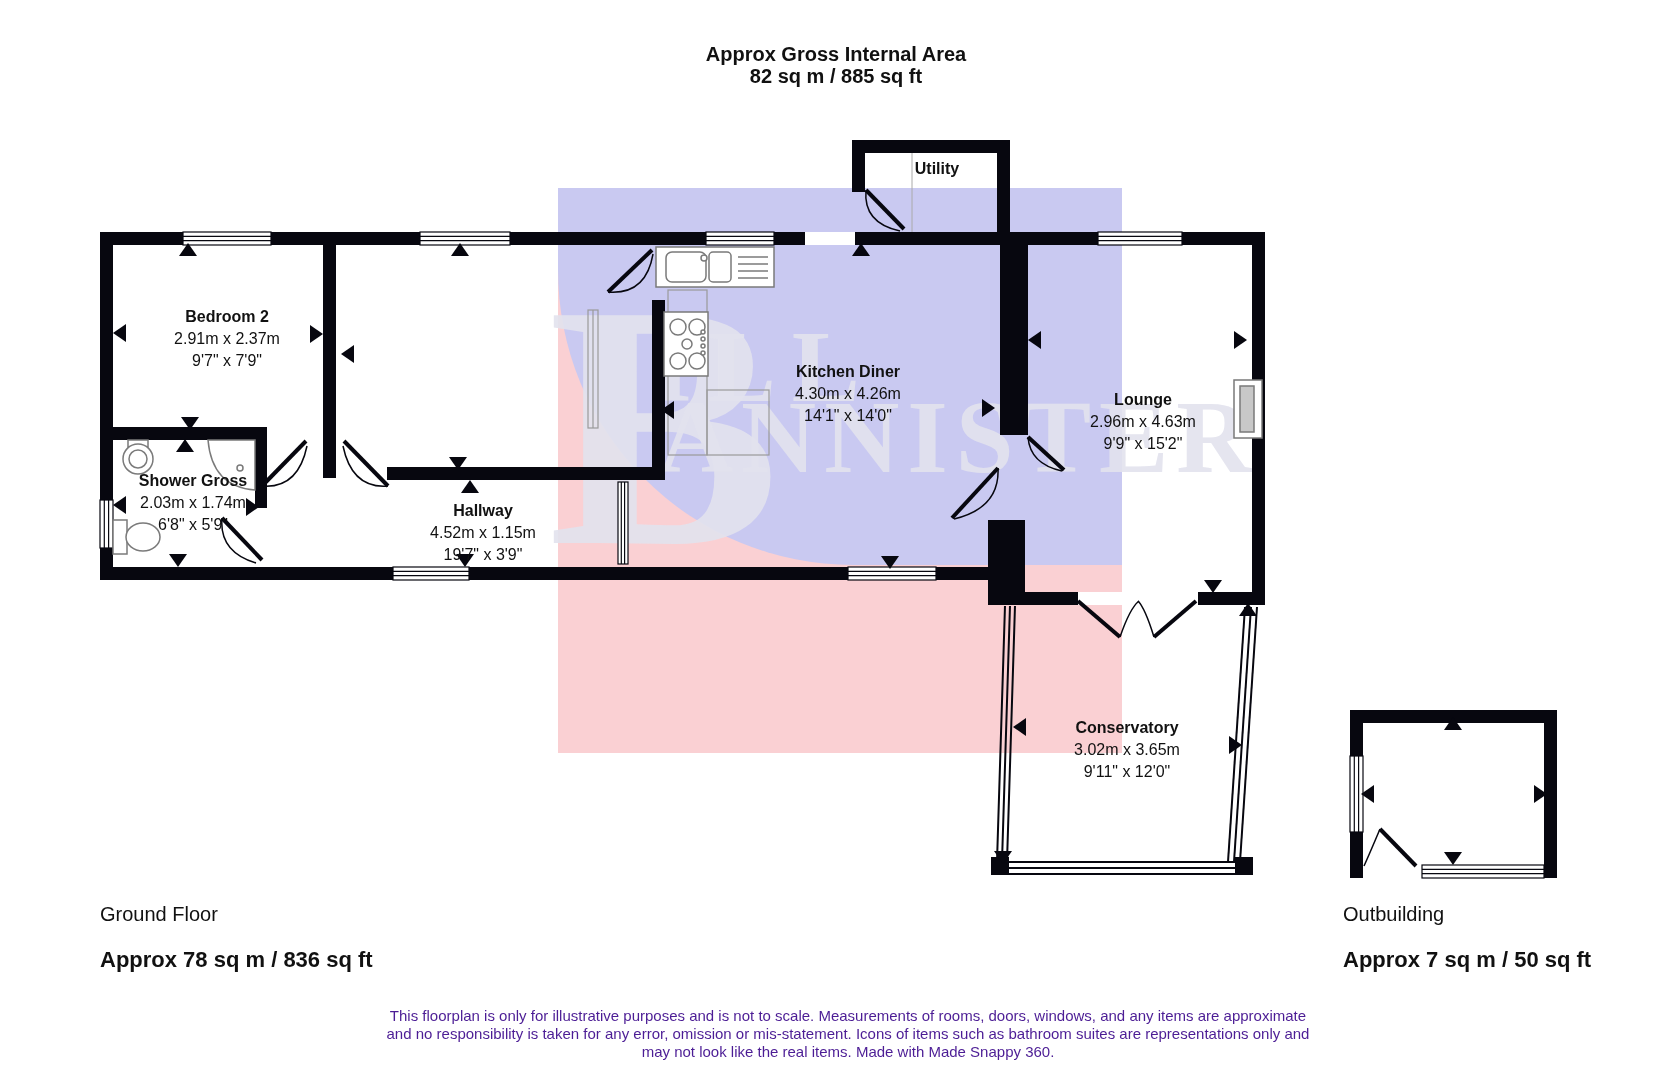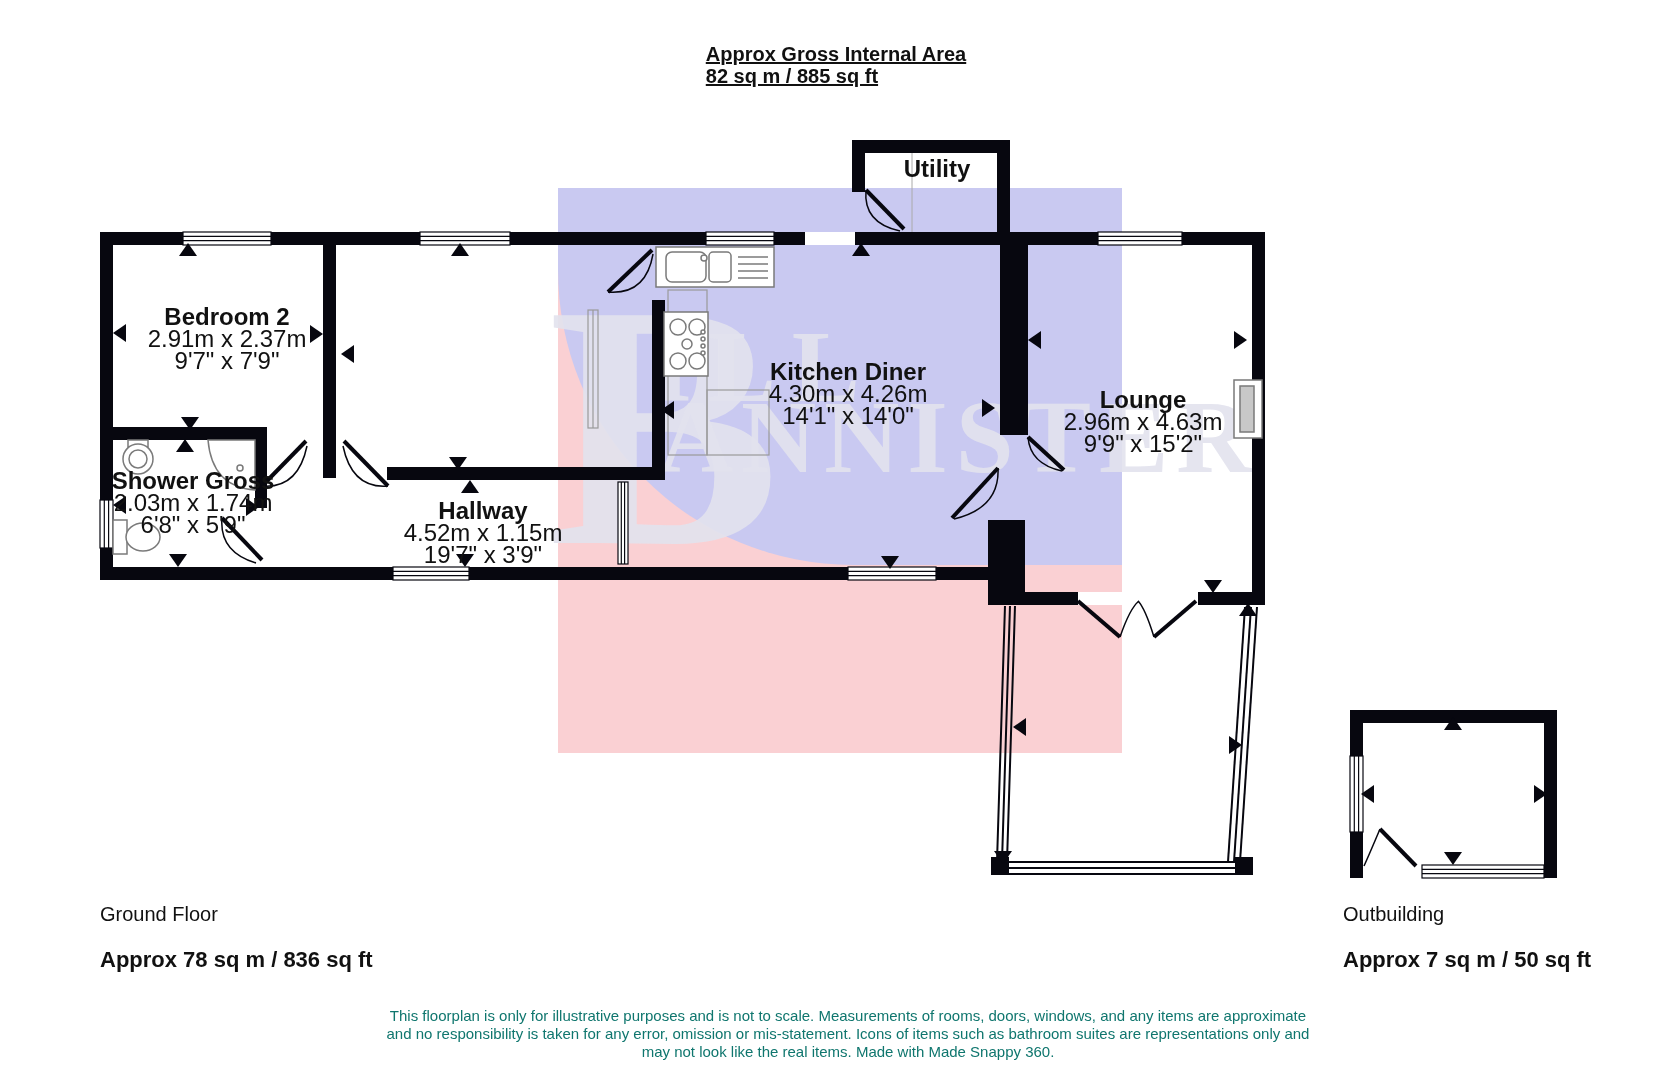--- a/index.html
+++ b/index.html
@@ -11,29 +11,29 @@
            border-bottom-left-radius:295px;z-index:2;}
   
   .wm{position:absolute;z-index:3;font-family:"Liberation Serif", serif;color:#e3e3ee;opacity:.92;
       font-weight:bold;line-height:1;white-space:nowrap;}
   .wm-b{left:548px;top:252px;font-size:348px;}
   .wm-ill{left:652px;top:316px;font-size:102px;letter-spacing:16px;}
   .wm-ann{left:638px;top:385px;font-size:104px;letter-spacing:8px;margin-left:20px;}
   svg#plan{position:absolute;left:0;top:0;z-index:4;}
   
   .lbl{position:absolute;z-index:5;text-align:center;transform:translateX(-50%);
-       font-size:24px;line-height:22px;white-space:nowrap;}
+       font-size:16px;line-height:22px;white-space:nowrap;}
   .lbl .rname{font-weight:bold;}
   .title-block{position:absolute;z-index:5;left:836px;top:43px;transform:translateX(-50%);
-       font-size:20px;font-weight:bold;line-height:22px;white-space:nowrap;text-decoration:underline;}
+       text-align:center;font-size:20px;font-weight:bold;line-height:22px;white-space:nowrap;}
   .floor-label{position:absolute;z-index:5;white-space:nowrap;}
   .floor-label .fl-name{font-size:20px;}
   .floor-label .fl-area{font-size:22px;font-weight:bold;margin-top:21px;}
   .disclaimer{position:absolute;z-index:5;left:848px;top:1007px;transform:translateX(-50%);
-       text-align:center;font-size:15px;line-height:18px;color:#0f766e;white-space:nowrap;}
+       text-align:center;font-size:15px;line-height:18px;color:#4c1d95;white-space:nowrap;}
 </style>
 </head>
 <body>
 
 <div id="stage">
 
   <div class="ov-pink"></div>
   <div class="ov-blue"></div>
 
   <div class="wm wm-b">B</div>
@@ -288,20 +288,25 @@
     <div>14'1" x 14'0"</div>
   </div>
   <div class="lbl" style="left:937px;top:158px">
     <div class="rname">Utility</div>
   </div>
   <div class="lbl" style="left:1143px;top:389px">
     <div class="rname">Lounge</div>
     <div>2.96m x 4.63m</div>
     <div>9'9" x 15'2"</div>
   </div>
+  <div class="lbl" style="left:1127px;top:717px">
+    <div class="rname">Conservatory</div>
+    <div>3.02m x 3.65m</div>
+    <div>9'11" x 12'0"</div>
+  </div>
 
   <div class="floor-label" style="left:100px;top:903px">
     <div class="fl-name">Ground Floor</div>
     <div class="fl-area">Approx 78 sq m / 836 sq ft</div>
   </div>
   <div class="floor-label" style="left:1343px;top:903px">
     <div class="fl-name">Outbuilding</div>
     <div class="fl-area">Approx 7 sq m / 50 sq ft</div>
   </div>
 

